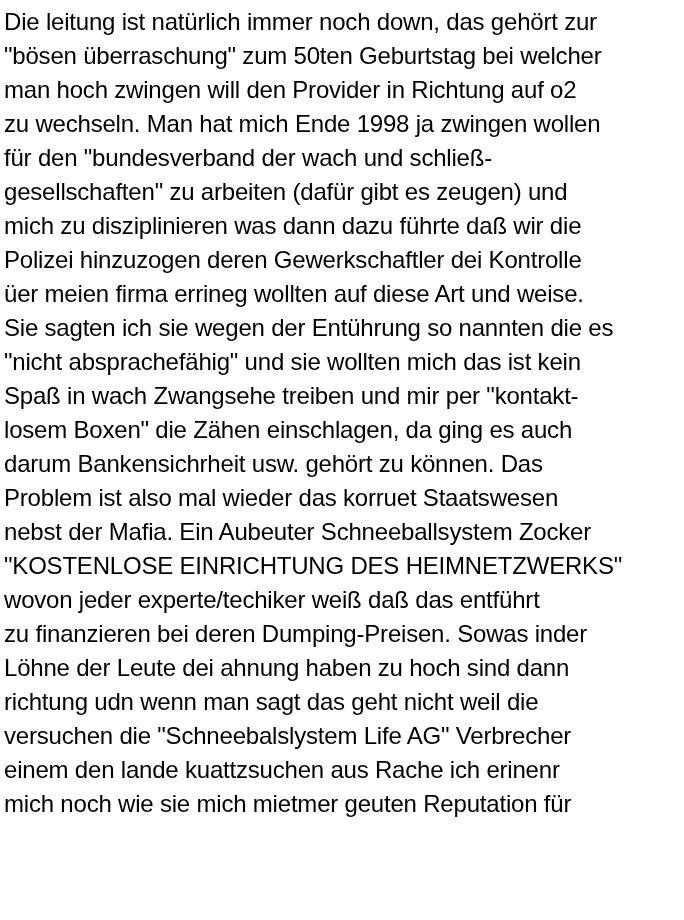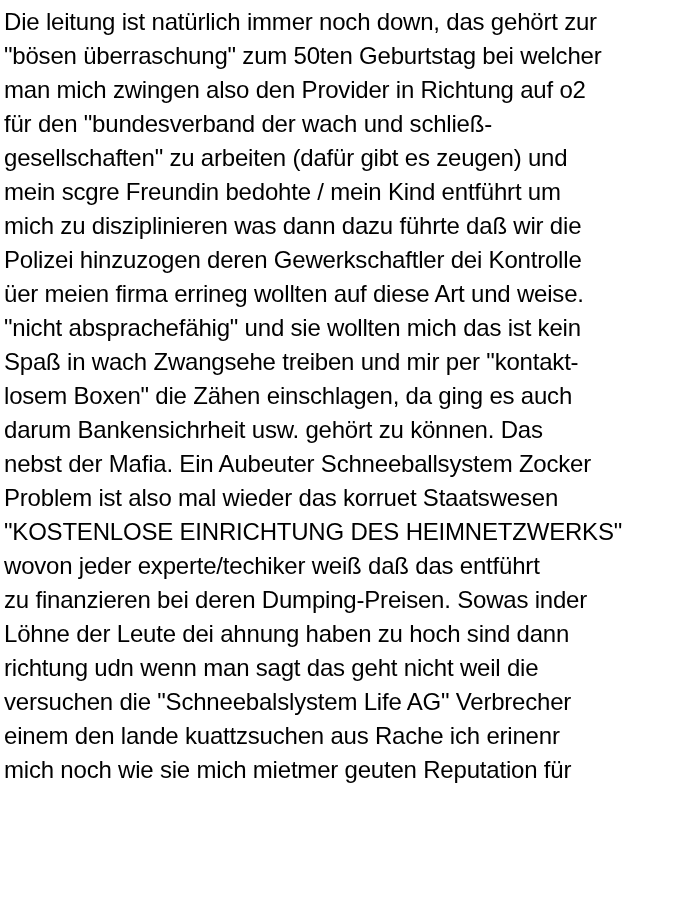--- a/index.html
+++ b/index.html
@@ -31,33 +31,34 @@
     height: 34px;
   }
 </style>
 </head>
 <body style="background: rgb(255, 255, 255);">
 
 <div class="page">
   <div class="text-block" id="text-block" style="color: rgb(0, 0, 0);">
       <div class="text-line">Die leitung ist natürlich immer noch down, das gehört zur</div>
       <div class="text-line">"bösen überraschung" zum 50ten Geburtstag bei welcher</div>
-      <div class="text-line">man mich zwingen also den Provider in Richtung auf o2</div>
+      <div class="text-line">man hoch zwingen will den Provider in Richtung auf o2</div>
+      <div class="text-line">zu wechseln. Man hat mich Ende 1998 ja zwingen wollen</div>
       <div class="text-line">für den "bundesverband der wach und schließ-</div>
       <div class="text-line">gesellschaften" zu arbeiten (dafür gibt es zeugen) und</div>
-      <div class="text-line">mein scgre Freundin bedohte / mein Kind entführt um</div>
       <div class="text-line">mich zu disziplinieren was dann dazu führte daß wir die</div>
       <div class="text-line">Polizei hinzuzogen deren Gewerkschaftler dei Kontrolle</div>
       <div class="text-line">üer meien firma errineg wollten auf diese Art und weise.</div>
+      <div class="text-line">Sie sagten ich sie wegen der Entührung so nannten die es</div>
       <div class="text-line">"nicht absprachefähig" und sie wollten mich das ist kein</div>
       <div class="text-line">Spaß in wach Zwangsehe treiben und mir per "kontakt-</div>
       <div class="text-line">losem Boxen" die Zähen einschlagen, da ging es auch</div>
       <div class="text-line">darum Bankensichrheit usw. gehört zu können. Das</div>
+      <div class="text-line">Problem ist also mal wieder das korruet Staatswesen</div>
       <div class="text-line">nebst der Mafia. Ein Aubeuter Schneeballsystem Zocker</div>
-      <div class="text-line">Problem ist also mal wieder das korruet Staatswesen</div>
       <div class="text-line">"KOSTENLOSE EINRICHTUNG DES HEIMNETZWERKS"</div>
       <div class="text-line">wovon jeder experte/techiker weiß daß das entführt</div>
       <div class="text-line">zu finanzieren bei deren Dumping-Preisen. Sowas inder</div>
       <div class="text-line">Löhne der Leute dei ahnung haben zu hoch sind dann</div>
       <div class="text-line">richtung udn wenn man sagt das geht nicht weil die</div>
       <div class="text-line">versuchen die "Schneebalslystem Life AG" Verbrecher</div>
       <div class="text-line">einem den lande kuattzsuchen aus Rache ich erinenr</div>
       <div class="text-line">mich noch wie sie mich mietmer geuten Reputation für</div>
     </div>
 </div>

